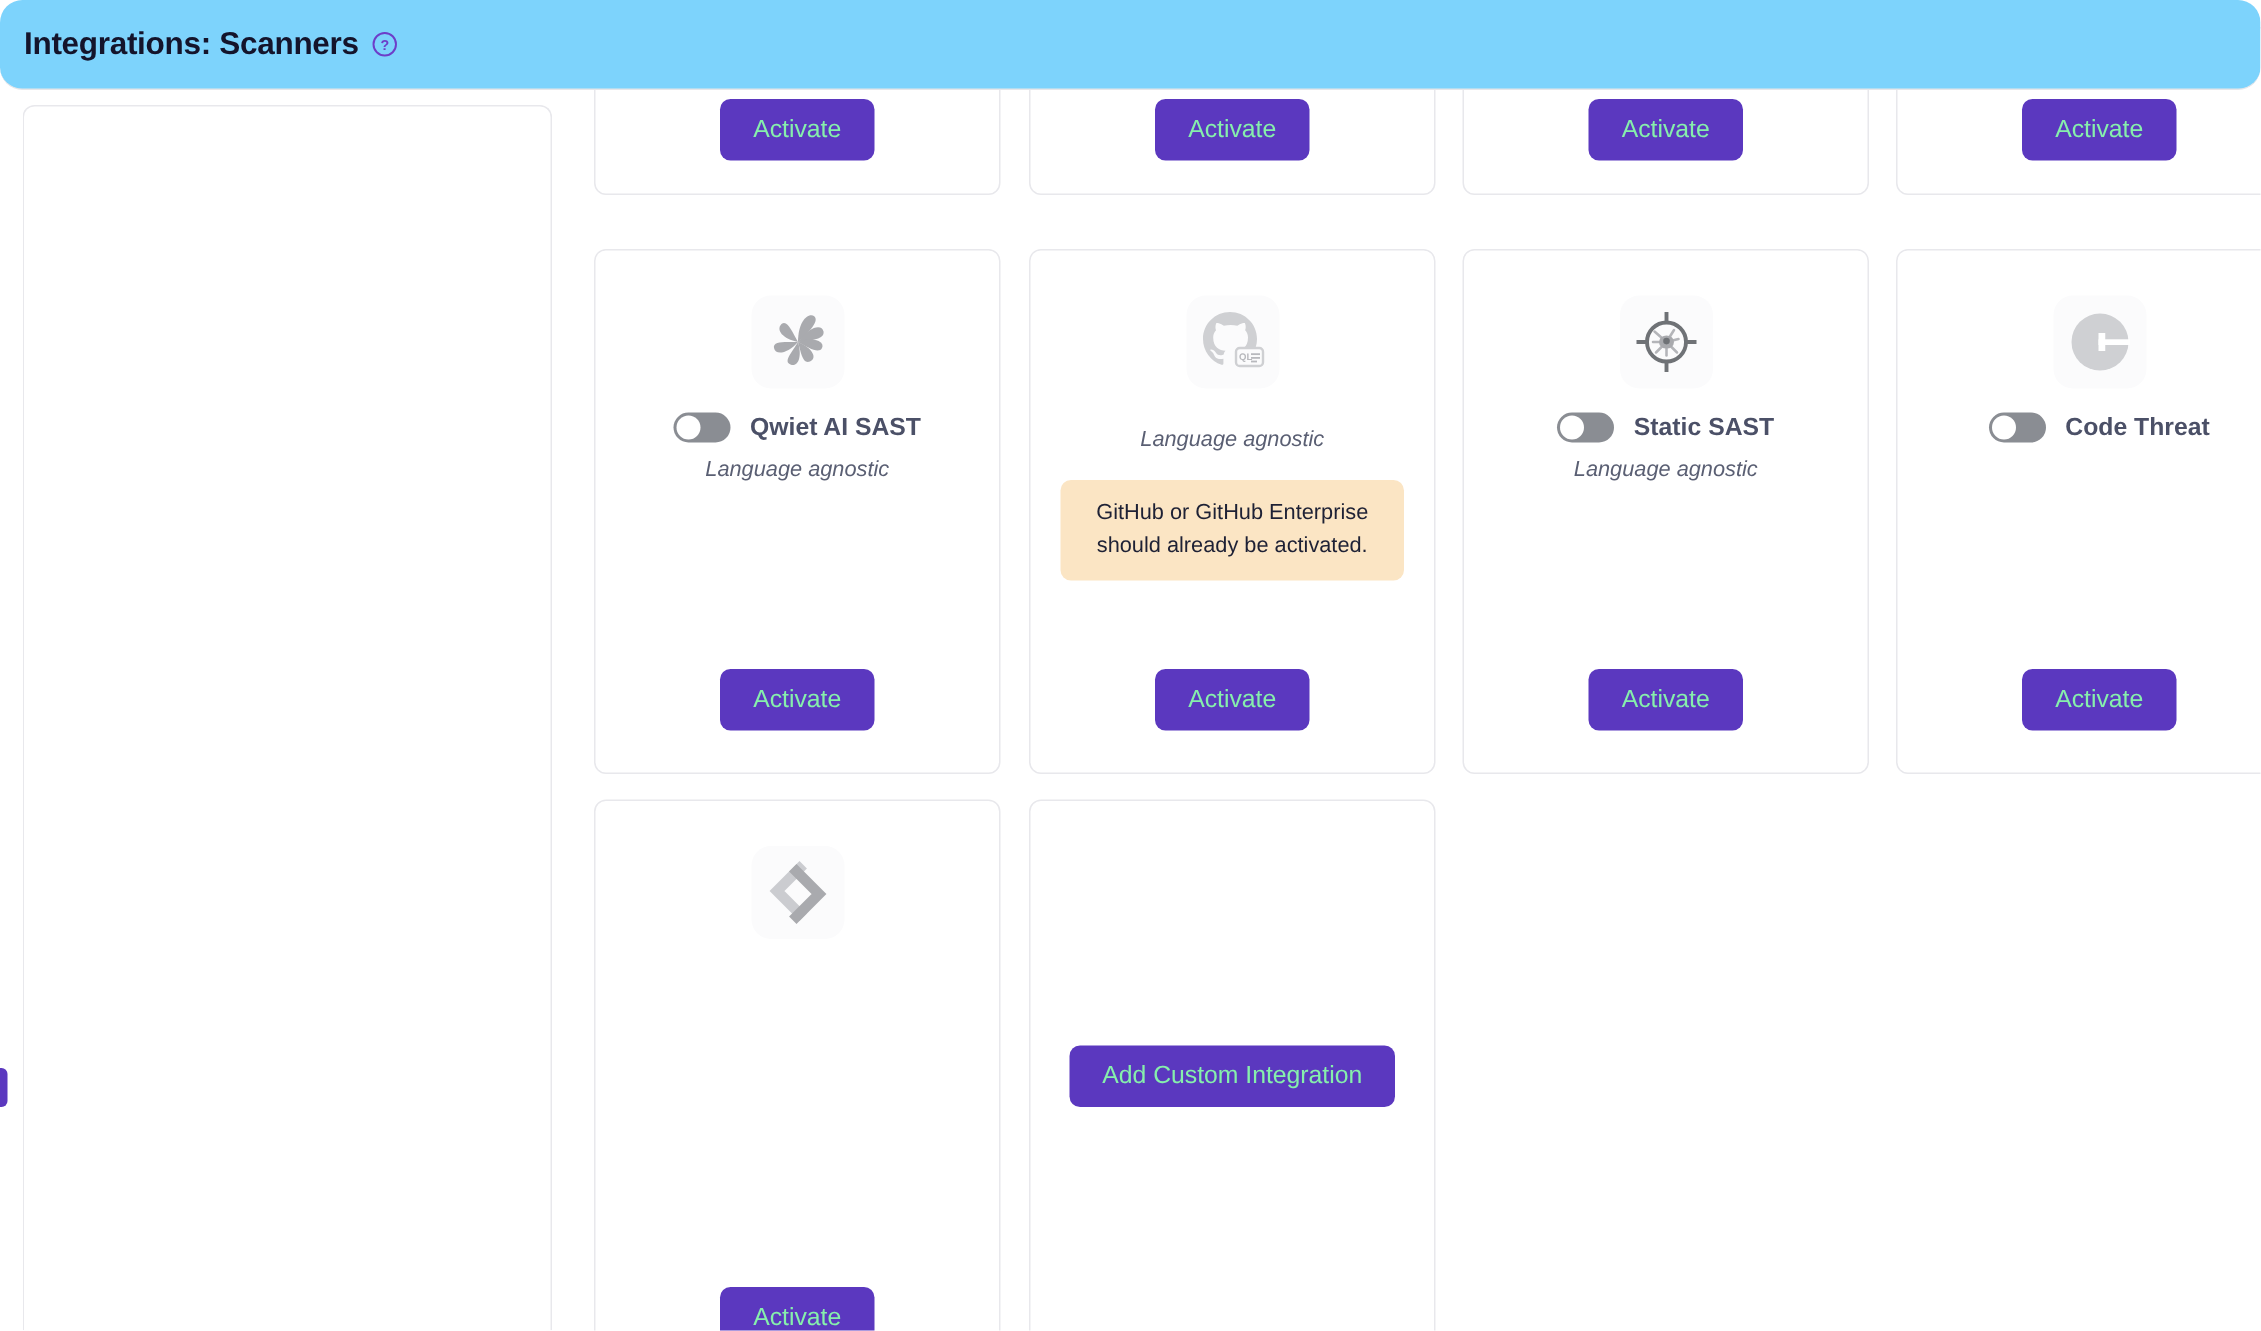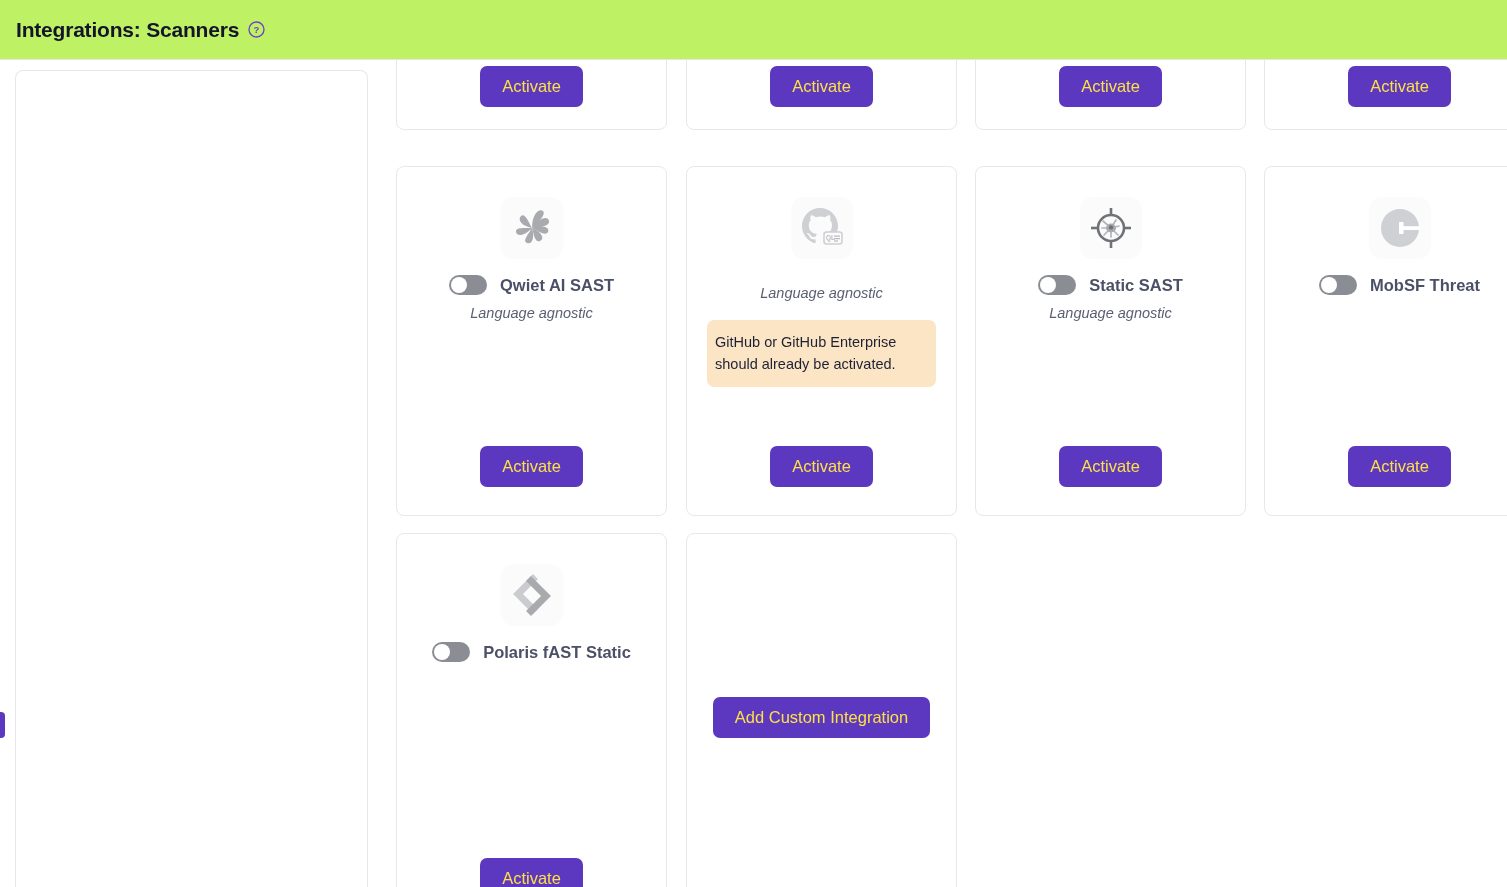--- a/index.html
+++ b/index.html
@@ -12,23 +12,24 @@
     font-family: "Liberation Sans", sans-serif;
   }
 
   
   .page-header {
     height: 60px;
     border-bottom: 1px solid #e6e6e9;
     display: flex;
     align-items: center;
     padding-left: 16px;
-    background: #bef264;
+    background: #7dd3fc;
     position: relative;
     z-index: 5;
+    border-radius: 15px;
   }
   .page-title {
     font-size: 21px;
     font-weight: 700;
     color: #14142b;
     letter-spacing: -0.2px;
   }
   .help-icon {
     margin-left: 9px;
     width: 17px;
@@ -168,26 +169,27 @@
   
   .notice {
     margin-top: 19px;
     width: 229px;
     background: #fbe5c4;
     border-radius: 7px;
     padding: 11px 8px 12px;
     font-size: 14.5px;
     line-height: 1.52;
     color: #1e2135;
+    text-align: center;
   }
 
   
   .btn-purple {
     background: #5b38bf;
-    color: #fde047;
+    color: #86efac;
     border: none;
     border-radius: 7px;
     font-family: "Liberation Sans", sans-serif;
     font-size: 16.5px;
     cursor: pointer;
     padding: 11px 22px;
     white-space: nowrap;
   }
   .activate-btn { min-width: 101px; }
 
@@ -323,40 +325,36 @@
     <div class="card row-main col-3">
       <div class="logo-tile">
         <svg width="46" height="46" viewBox="0 0 46 46">
           <circle cx="23" cy="23" r="19" fill="#cfd0d3"></circle>
           <rect x="22" y="17" width="4.5" height="12" fill="#ffffff"></rect>
           <rect x="22" y="21.2" width="21" height="3.8" fill="#ffffff"></rect>
         </svg>
       </div>
       <div class="toggle-row">
         <span class="toggle"></span>
-        <span class="integration-name">MobSF Threat</span>
+        <span class="integration-name">Code Threat</span>
       </div>
       <div class="btn-slot">
         <button class="btn-purple activate-btn">Activate</button>
       </div>
     </div>
 
     <div class="card row-last col-0">
       <div class="logo-tile">
         <svg width="48" height="48" viewBox="0 0 48 48">
           <g stroke-linecap="square" fill="none" stroke-width="7">
             <polyline points="25,8 10,23 25,38" stroke="#cbccd0"></polyline>
             <polyline points="23,10 38,25 23,40" stroke="#a9aaae"></polyline>
           </g>
         </svg>
       </div>
-      <div class="toggle-row">
-        <span class="toggle"></span>
-        <span class="integration-name">Polaris fAST Static</span>
-      </div>
       <div class="btn-slot">
         <button class="btn-purple activate-btn">Activate</button>
       </div>
     </div>
 
     <div class="card row-last col-1 card-custom">
       <div class="custom-btn-wrap">
         <button class="btn-purple">Add Custom Integration</button>
       </div>
     </div>

